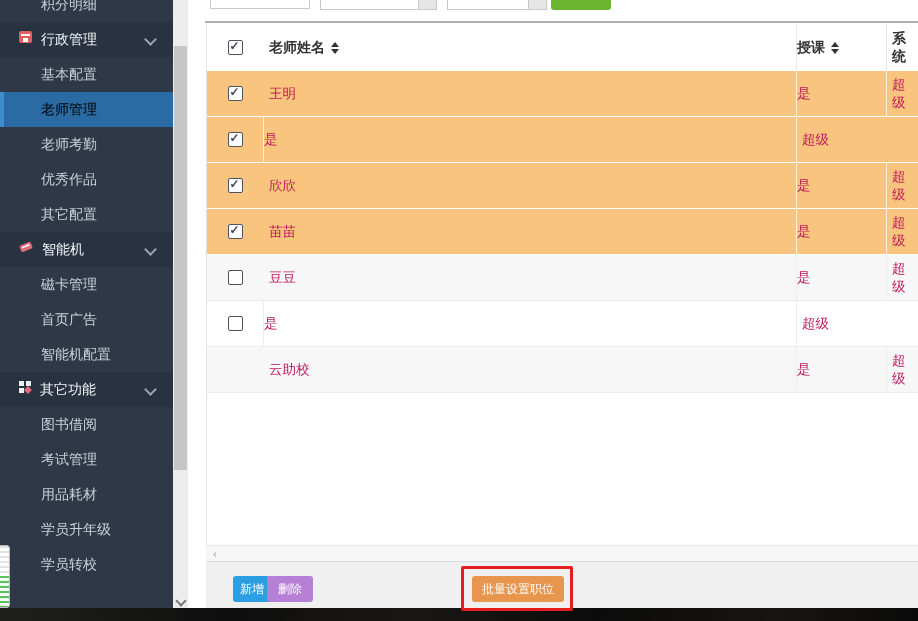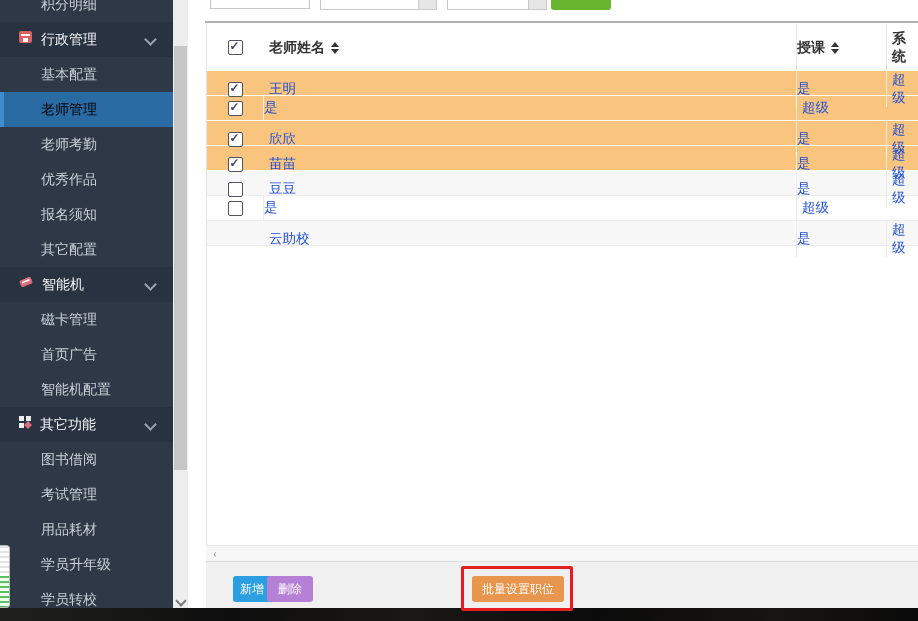--- a/index.html
+++ b/index.html
@@ -37,21 +37,21 @@
 
   
   .panel{position:absolute;left:206px;top:24px;width:712px;height:521px;background:#fff;border-left:1px solid #e3e3e3;box-sizing:border-box;overflow:hidden;}
   .t-head,.t-row{display:grid;grid-template-columns:56px 533px 90px 1fr;align-items:center;}
   .t-head{height:47px;font-size:14px;font-weight:bold;color:#333;}
   .t-head .c{height:100%;display:flex;align-items:center;}
   .t-head .c2,.t-row .c2{padding-left:6px;}
   .t-head .c3,.t-row .c3{padding-left:0;border-left:1px solid #e8e8e8;}
   .t-head .c4,.t-row .c4{padding-left:5px;border-left:1px solid #e8e8e8;}
   .t-head .c1{justify-content:center;}
-  .t-row{height:25px;font-size:13.5px;color:#1d4ed8;box-sizing:border-box;}
+  .t-row{height:46px;font-size:13.5px;color:#be185d;box-sizing:border-box;}
   .t-row .c{height:100%;display:flex;align-items:center;box-sizing:border-box;}
   .t-row .c1{justify-content:center;}
   .t-row.hl{background:#f9c47d;border-bottom:1px solid #fff;}
   .t-row.hl .c3,.t-row.hl .c4{border-left:1px solid rgba(255,255,255,0.75);}
   .t-row.alt{background:#f7f7f8;border-bottom:1px solid #ececec;}
   .t-row.plain{background:#fff;border-bottom:1px solid #ececec;}
   .t-row.alt .c3,.t-row.alt .c4,.t-row.plain .c3,.t-row.plain .c4{border-left:1px solid #ededed;}
 
   .cb{display:inline-block;width:15px;height:15px;background:#fff;border:1px solid #52525e;border-radius:2px;position:relative;cursor:pointer;box-sizing:border-box;}
   .cb.checked::after{content:"✓";position:absolute;left:1px;top:-2px;font-size:12px;font-weight:bold;color:#44445a;}
@@ -97,21 +97,20 @@
               <rect x="5" y="8" width="5" height="4" fill="#fff"></rect>
             </svg>
         </span><span class="lbl">行政管理</span>
         <span class="chev"></span>
       </div>
 
       <div class="side-item sub"><span>基本配置</span></div>
       <div class="side-item sub selected"><span>老师管理</span></div>
       <div class="side-item sub"><span>老师考勤</span></div>
       <div class="side-item sub"><span>优秀作品</span></div>
-      <div class="side-item sub"><span>报名须知</span></div>
       <div class="side-item sub"><span>其它配置</span></div>
 
       <div class="side-item section">
         <span class="ico">
           <svg width="16" height="14" viewBox="0 0 16 14">
               <g transform="rotate(-22 8 7)">
                 <rect x="2" y="3.5" width="12" height="7" rx="1.5" fill="#e06c7a"></rect>
                 <rect x="4" y="5.5" width="8" height="1.5" fill="#fff"></rect>
               </g>
             </svg>

